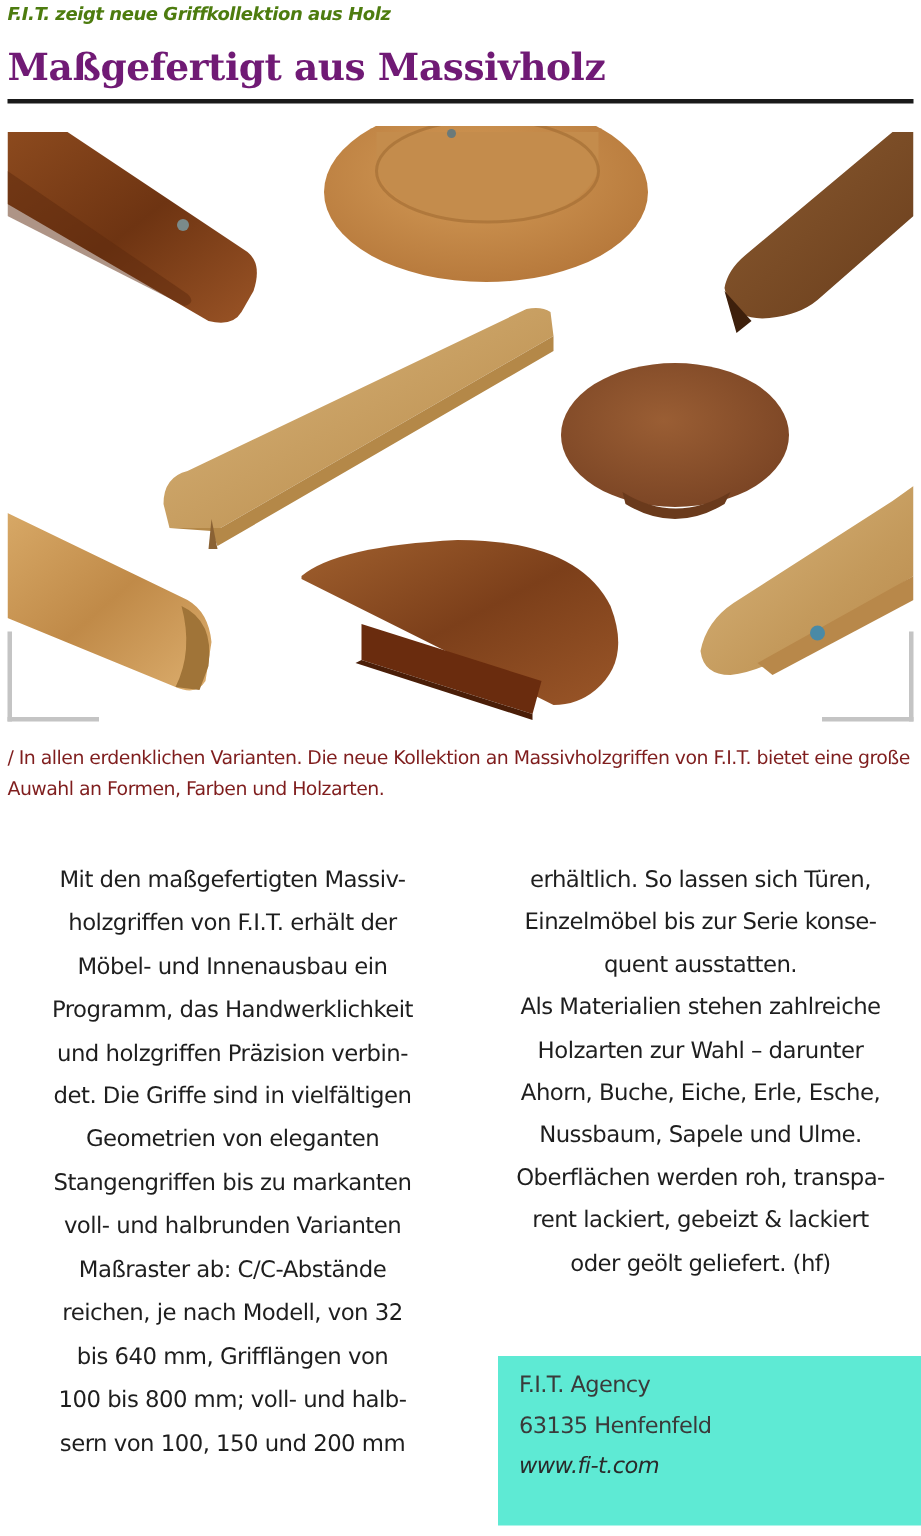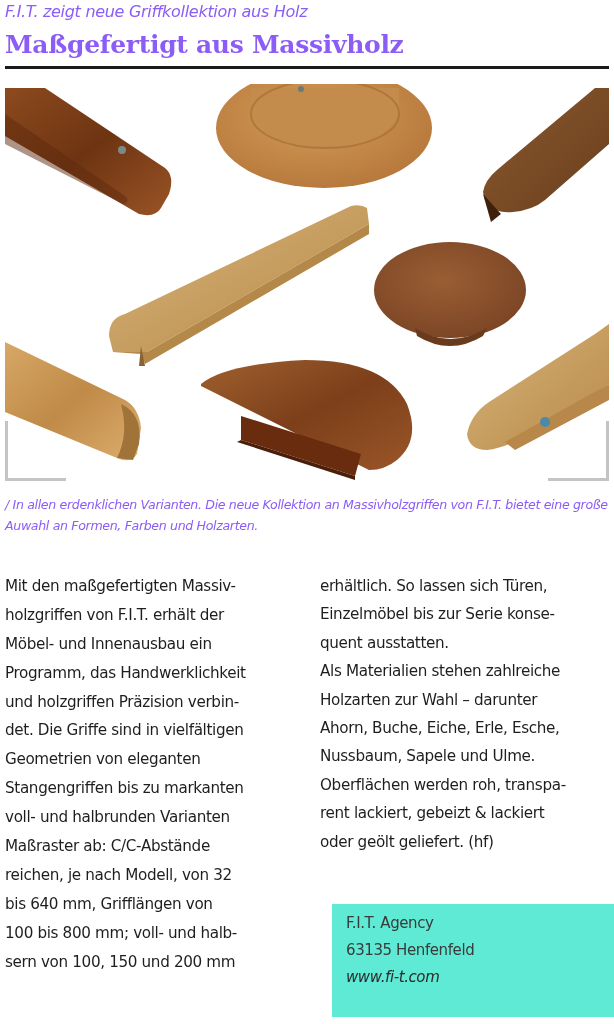--- a/index.html
+++ b/index.html
@@ -1,31 +1,31 @@
 <!DOCTYPE html>
 <html><head>
 <meta charset="utf-8">
 <style>
   html, body { margin: 0; padding: 0; background: #ffffff; }
   body { width: 614px; height: 1024px; position: relative; overflow: hidden; color: #1e1e1e; font-family: "DejaVu Sans", sans-serif; }
-  .kicker { position: absolute; left: 5px; top: 2px; font-family: "DejaVu Sans", sans-serif; font-style: italic; font-size: 16px; color: #8b5cf6; letter-spacing: -0.3px; white-space: nowrap; }
-  .headline { position: absolute; left: 5px; top: 30px; font-family: "DejaVu Serif", serif; font-weight: bold; font-size: 25px; color: #8b5cf6; letter-spacing: -0.3px; white-space: nowrap; }
+  .kicker { position: absolute; left: 5px; top: 2px; font-family: "DejaVu Sans", sans-serif; font-style: italic; font-size: 12px; color: #4d7c0f; letter-spacing: -0.3px; white-space: nowrap; font-weight: bold; }
+  .headline { position: absolute; left: 5px; top: 30px; font-family: "DejaVu Serif", serif; font-weight: bold; font-size: 25px; color: #701a75; letter-spacing: -0.3px; white-space: nowrap; }
   .rule { position: absolute; left: 5px; top: 66px; width: 604px; height: 3px; background: #1a1a1a; }
 
   .photo { position: absolute; left: 5px; top: 84px; width: 604px; height: 396px; }
   .bracket { position: absolute; border-color: #c4c4c4; border-style: solid; border-width: 0; }
   .bracket.bl { left: 0; top: 337px; width: 58px; height: 57px; border-left-width: 3px; border-bottom-width: 3px; }
   .bracket.br { right: 0; top: 337px; width: 58px; height: 57px; border-right-width: 3px; border-bottom-width: 3px; }
 
-  .caption { position: absolute; left: 5px; top: 494px; width: 604px; font-family: "DejaVu Sans", sans-serif; font-style: italic; font-size: 12.6px; line-height: 21px; color: #8b5cf6; letter-spacing: -0.35px; }
+  .caption { position: absolute; left: 5px; top: 494px; width: 604px; font-family: "DejaVu Sans", sans-serif; font-size: 12.6px; line-height: 21px; color: #7f1d1d; letter-spacing: -0.35px; }
 
   .col { position: absolute; top: 572px; font-family: "DejaVu Sans", sans-serif; font-size: 15.2px; line-height: 28.9px; color: #1e1e1e; letter-spacing: -0.35px; white-space: nowrap; }
   .col.left { left: 5px; width: 300px; }
   .col.right { left: 320px; top: 572px; width: 294px; }
-  .col .line { display: block; height: 28.9px; }
+  .col .line { display: block; height: 28.9px; text-align: center; }
   .col.right .line { height: 28.4px; }
 
   .infobox { position: absolute; left: 332px; top: 904px; width: 289px; height: 113px; background: #5eead4; }
   .infobox .ibline { position: absolute; left: 14px; font-family: "DejaVu Sans", sans-serif; font-size: 15px; color: #3a3a3a; letter-spacing: -0.4px; white-space: nowrap; }
   .infobox .ibline.l1 { top: 10px; }
   .infobox .ibline.l2 { top: 37px; }
   .infobox .ibline.l3 { top: 64px; font-style: italic; color: #2a2a2a; }
 </style>
 </head>
 <body>

